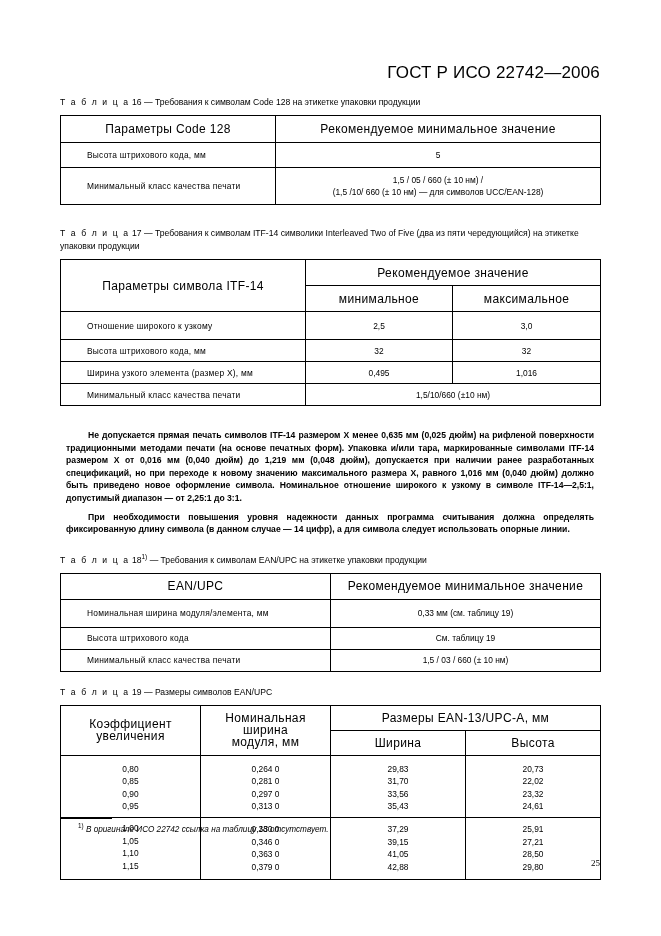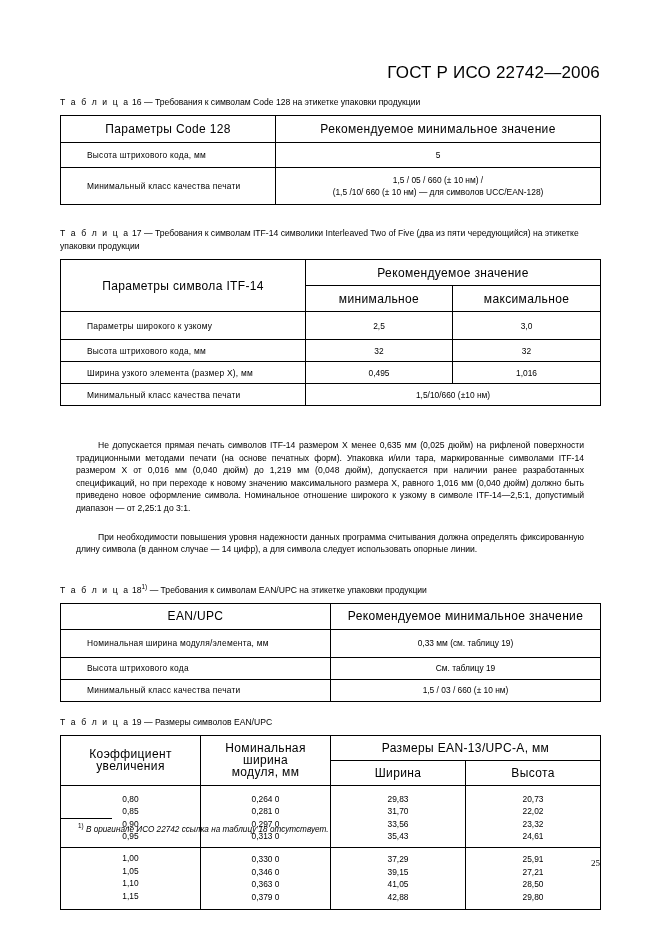--- a/index.html
+++ b/index.html
@@ -85,21 +85,22 @@
     letter-spacing: 0.25px;
   }
   .num {
     text-align: center;
   }
   .body-p {
     font-size: 8.6px;
     line-height: 12.6px;
     text-align: justify;
     text-indent: 22px;
-    margin: 16px;
+    margin: 6px;
+    font-weight: bold;
   }
   .gap-a { height: 22px; }
   .gap-b { height: 17px; }
   .gap-c { height: 12px; }
   .gap-d { height: 14px; }
   .stack {
     line-height: 12.4px;
     text-align: center;
   }
   .footnote-wrap {
@@ -188,21 +189,21 @@
       <tbody>
         <tr class="hdr-row">
           <td rowspan="2">Параметры символа ITF-14</td>
           <td colspan="2" style="height:19px">Рекомендуемое  значение</td>
         </tr>
         <tr class="hdr-row">
           <td style="height:19px">минимальное</td>
           <td>максимальное</td>
         </tr>
         <tr class="dbl-top">
-          <td class="lbl" style="height:21px">Параметры широкого к узкому</td>
+          <td class="lbl" style="height:21px">Отношение широкого к узкому</td>
           <td class="num">2,5</td>
           <td class="num">3,0</td>
         </tr>
         <tr>
           <td class="lbl" style="height:15px">Высота штрихового кода, мм</td>
           <td class="num">32</td>
           <td class="num">32</td>
         </tr>
         <tr>
           <td class="lbl" style="height:15px">Ширина узкого элемента (размер X), мм</td>

